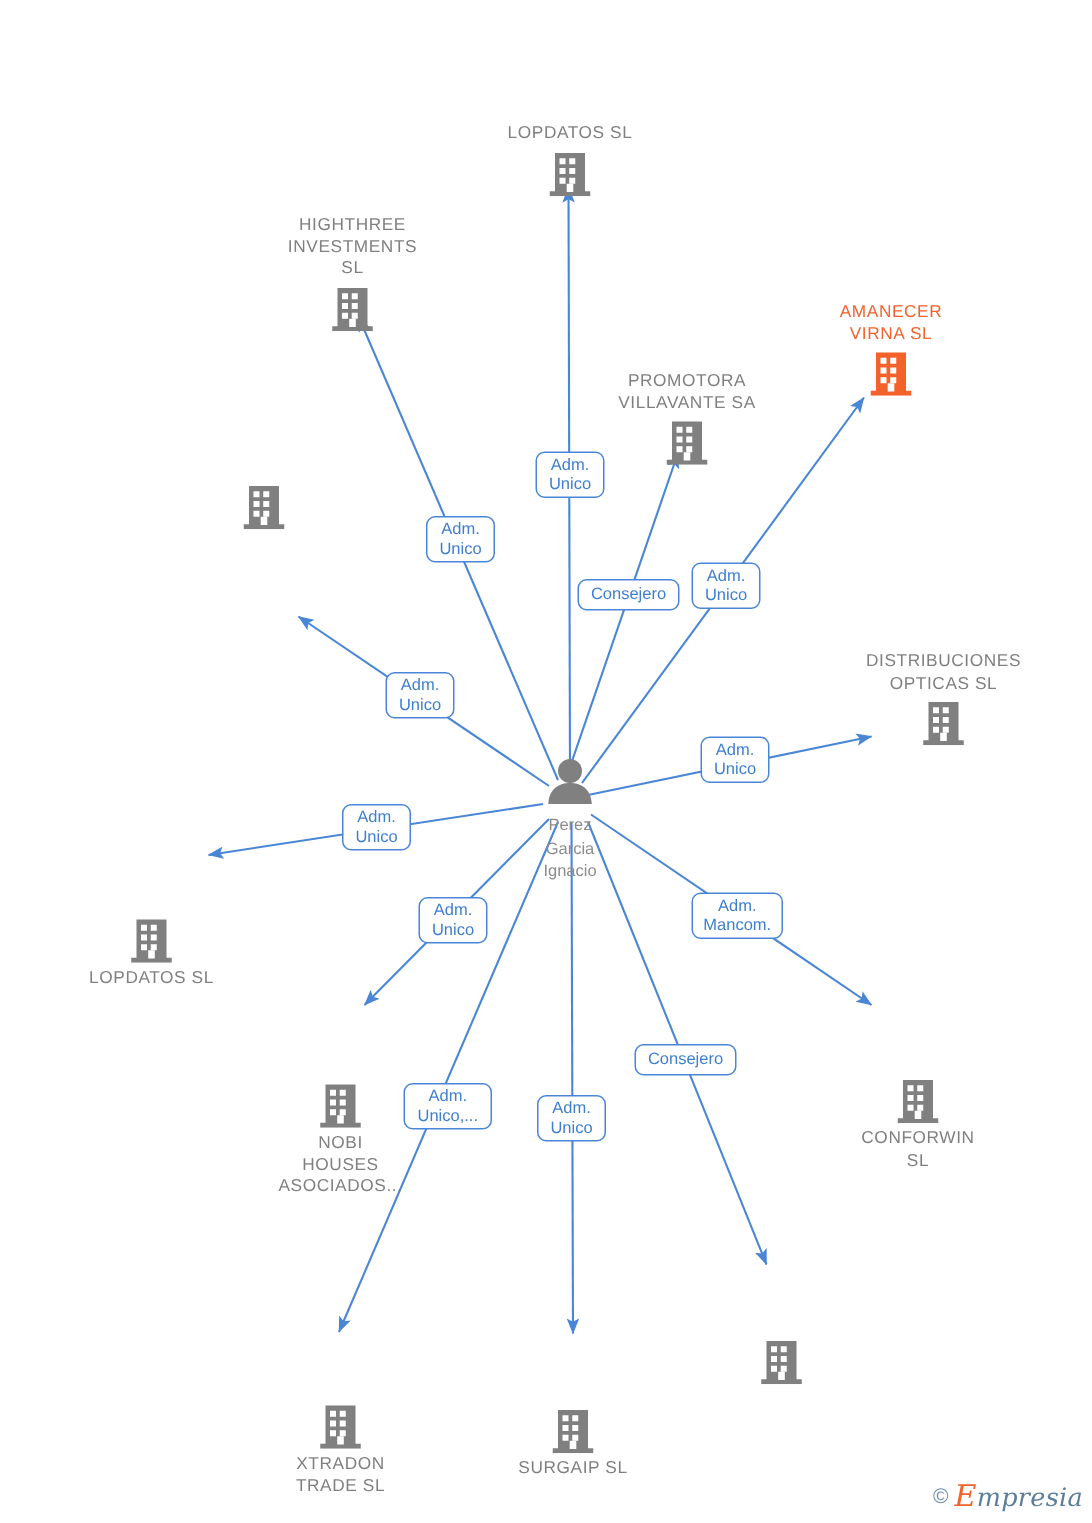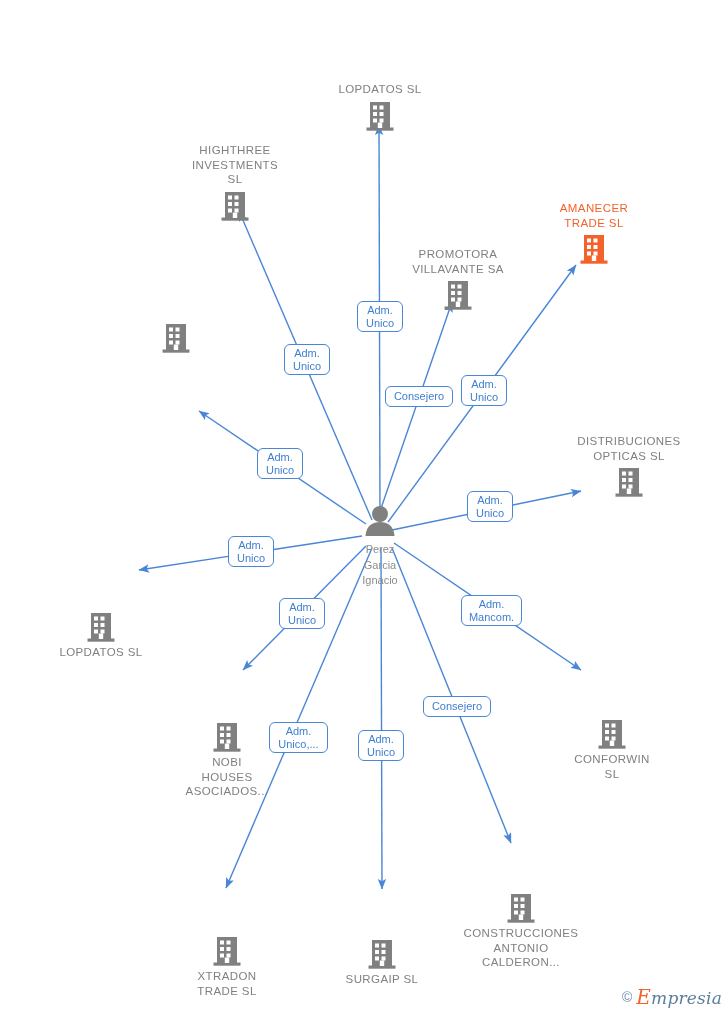--- a/index.html
+++ b/index.html
@@ -169,21 +169,21 @@
             <rect x="14.5" y="5.5" width="4" height="4" fill="#ffffff"></rect>
             <rect x="8" y="12" width="4" height="4" fill="#ffffff"></rect>
             <rect x="14.5" y="12" width="4" height="4" fill="#ffffff"></rect>
             <rect x="8" y="18.5" width="4" height="4" fill="#ffffff"></rect>
             <rect x="14.5" y="18.5" width="4" height="4" fill="#ffffff"></rect>
             <rect x="12.8" y="22.5" width="4.4" height="5.5" fill="#ffffff"></rect>
           </svg></span>
       </div>
       <div class="node above" style="left: 594px; top: 189px;">
         <span class="nlabel" style="color: rgb(242, 98, 42);">AMANECER
-TRADE  SL</span>
+VIRNA  SL</span>
         <span class="icon"><svg width="30" height="32" viewBox="0 0 30 32">
             <rect x="5" y="2" width="20" height="26" fill="#f2622a"></rect>
             <rect x="1.5" y="27.5" width="27" height="3.2" fill="#f2622a"></rect>
             <rect x="8" y="5.5" width="4" height="4" fill="#ffffff"></rect>
             <rect x="14.5" y="5.5" width="4" height="4" fill="#ffffff"></rect>
             <rect x="8" y="12" width="4" height="4" fill="#ffffff"></rect>
             <rect x="14.5" y="12" width="4" height="4" fill="#ffffff"></rect>
             <rect x="8" y="18.5" width="4" height="4" fill="#ffffff"></rect>
             <rect x="14.5" y="18.5" width="4" height="4" fill="#ffffff"></rect>
             <rect x="12.8" y="22.5" width="4.4" height="5.5" fill="#ffffff"></rect>
@@ -267,23 +267,20 @@
             <rect x="5" y="2" width="20" height="26" fill="#808080"></rect>
             <rect x="1.5" y="27.5" width="27" height="3.2" fill="#808080"></rect>
             <rect x="8" y="5.5" width="4" height="4" fill="#ffffff"></rect>
             <rect x="14.5" y="5.5" width="4" height="4" fill="#ffffff"></rect>
             <rect x="8" y="12" width="4" height="4" fill="#ffffff"></rect>
             <rect x="14.5" y="12" width="4" height="4" fill="#ffffff"></rect>
             <rect x="8" y="18.5" width="4" height="4" fill="#ffffff"></rect>
             <rect x="14.5" y="18.5" width="4" height="4" fill="#ffffff"></rect>
             <rect x="12.8" y="22.5" width="4.4" height="5.5" fill="#ffffff"></rect>
           </svg></span>
-        <span class="nlabel" style="color: rgb(128, 128, 128);">CONSTRUCCIONES
-ANTONIO
-CALDERON...</span>
       </div>
       <div class="node below" style="left: 227px; top: 935px;">
         <span class="icon"><svg width="30" height="32" viewBox="0 0 30 32">
             <rect x="5" y="2" width="20" height="26" fill="#808080"></rect>
             <rect x="1.5" y="27.5" width="27" height="3.2" fill="#808080"></rect>
             <rect x="8" y="5.5" width="4" height="4" fill="#ffffff"></rect>
             <rect x="14.5" y="5.5" width="4" height="4" fill="#ffffff"></rect>
             <rect x="8" y="12" width="4" height="4" fill="#ffffff"></rect>
             <rect x="14.5" y="12" width="4" height="4" fill="#ffffff"></rect>
             <rect x="8" y="18.5" width="4" height="4" fill="#ffffff"></rect>

